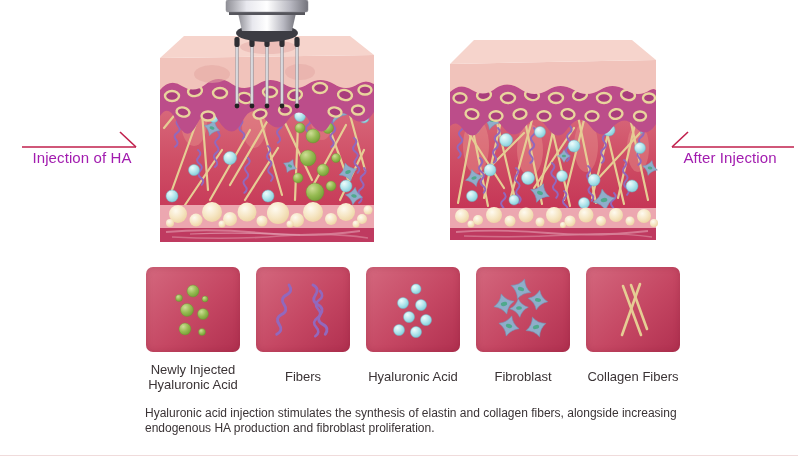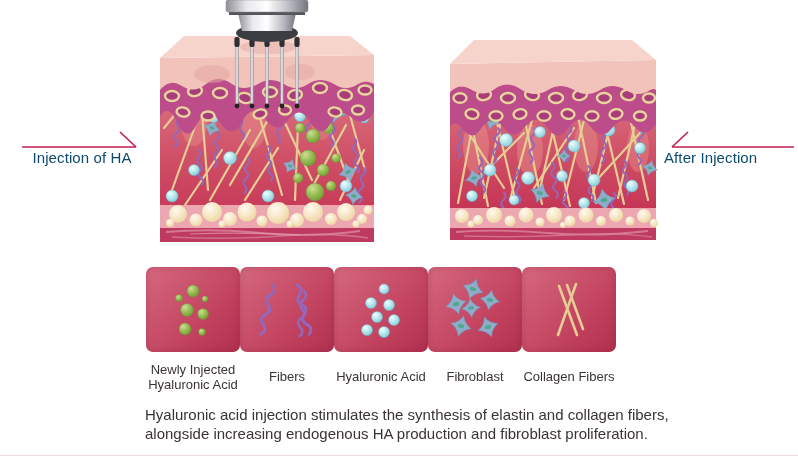--- a/index.html
+++ b/index.html
@@ -1,33 +1,33 @@
 <!DOCTYPE html>
 <html><head>
 <meta charset="utf-8">
 <style>
   html,body{margin:0;padding:0;}
   body{font-family:"Liberation Sans",sans-serif;background:#fff;}
   #root{position:relative;width:798px;height:458px;background:#fff;overflow:hidden;}
   .abs{position:absolute;}
-  .panel-label{font-size:15px;color:#0c4a6e;letter-spacing:.1px;}
+  .panel-label{font-size:15px;color:#a21caf;letter-spacing:.1px;}
   #before-label{left:16px;top:149px;width:132px;text-align:center;}
-  #after-label{left:664px;top:149px;width:132px;text-align:left;}
+  #after-label{left:664px;top:149px;width:132px;text-align:center;}
   #before-arrow{left:20px;top:127px;}
   #after-arrow{left:666px;top:127px;}
   #before-illo{left:150px;top:0px;}
   #after-illo{left:444px;top:28px;}
-  #legend{left:146px;top:267px;display:flex;}
+  #legend{left:146px;top:267px;display:flex;gap:16px;}
   .legend-item{width:94px;display:flex;flex-direction:column;align-items:center;}
   .legend-swatch{width:94px;height:85px;border-radius:7px;
      background:linear-gradient(135deg,#d4687e 0%,#c54763 55%,#b13050 100%);
      box-shadow:inset 0 0 6px rgba(120,20,45,.25);display:flex;align-items:center;justify-content:center;}
   .legend-label{margin-top:9px;height:32px;display:flex;flex-direction:column;align-items:center;justify-content:center;
      font-size:13px;line-height:1.18;color:#3a3335;text-align:center;white-space:nowrap;}
-  #caption{left:145px;top:406px;width:580px;font-size:15px;line-height:1.25;color:#3a3335;}
+  #caption{left:145px;top:406px;width:580px;font-size:12px;line-height:1.25;color:#3a3335;}
   #bottom-divider{left:0;top:455px;width:798px;height:1px;background:#f0dbdb;}
   svg{display:block;}
 </style>
 </head>
 <body>
 
 <div id="root">
 
   <svg width="0" height="0" style="position:absolute" aria-hidden="true">
     <defs>

